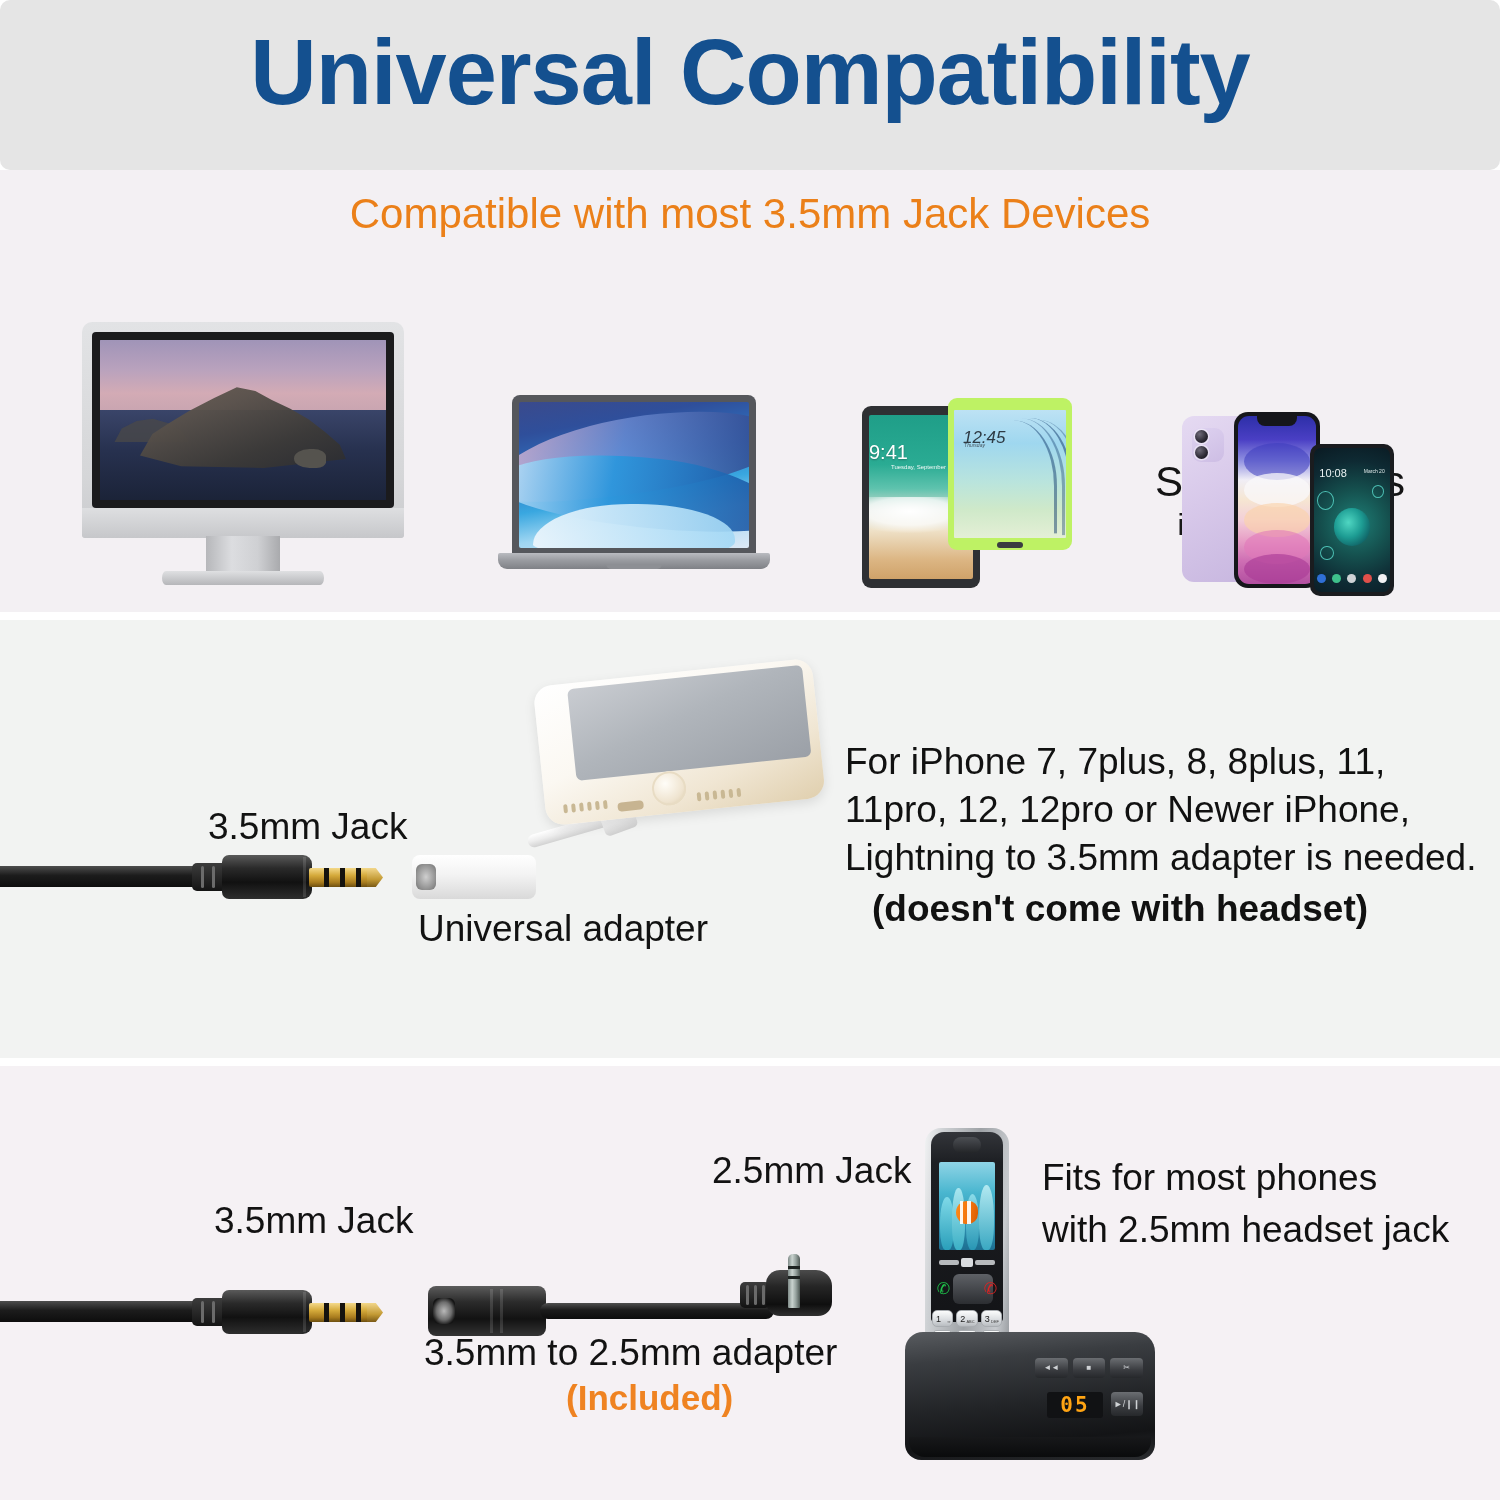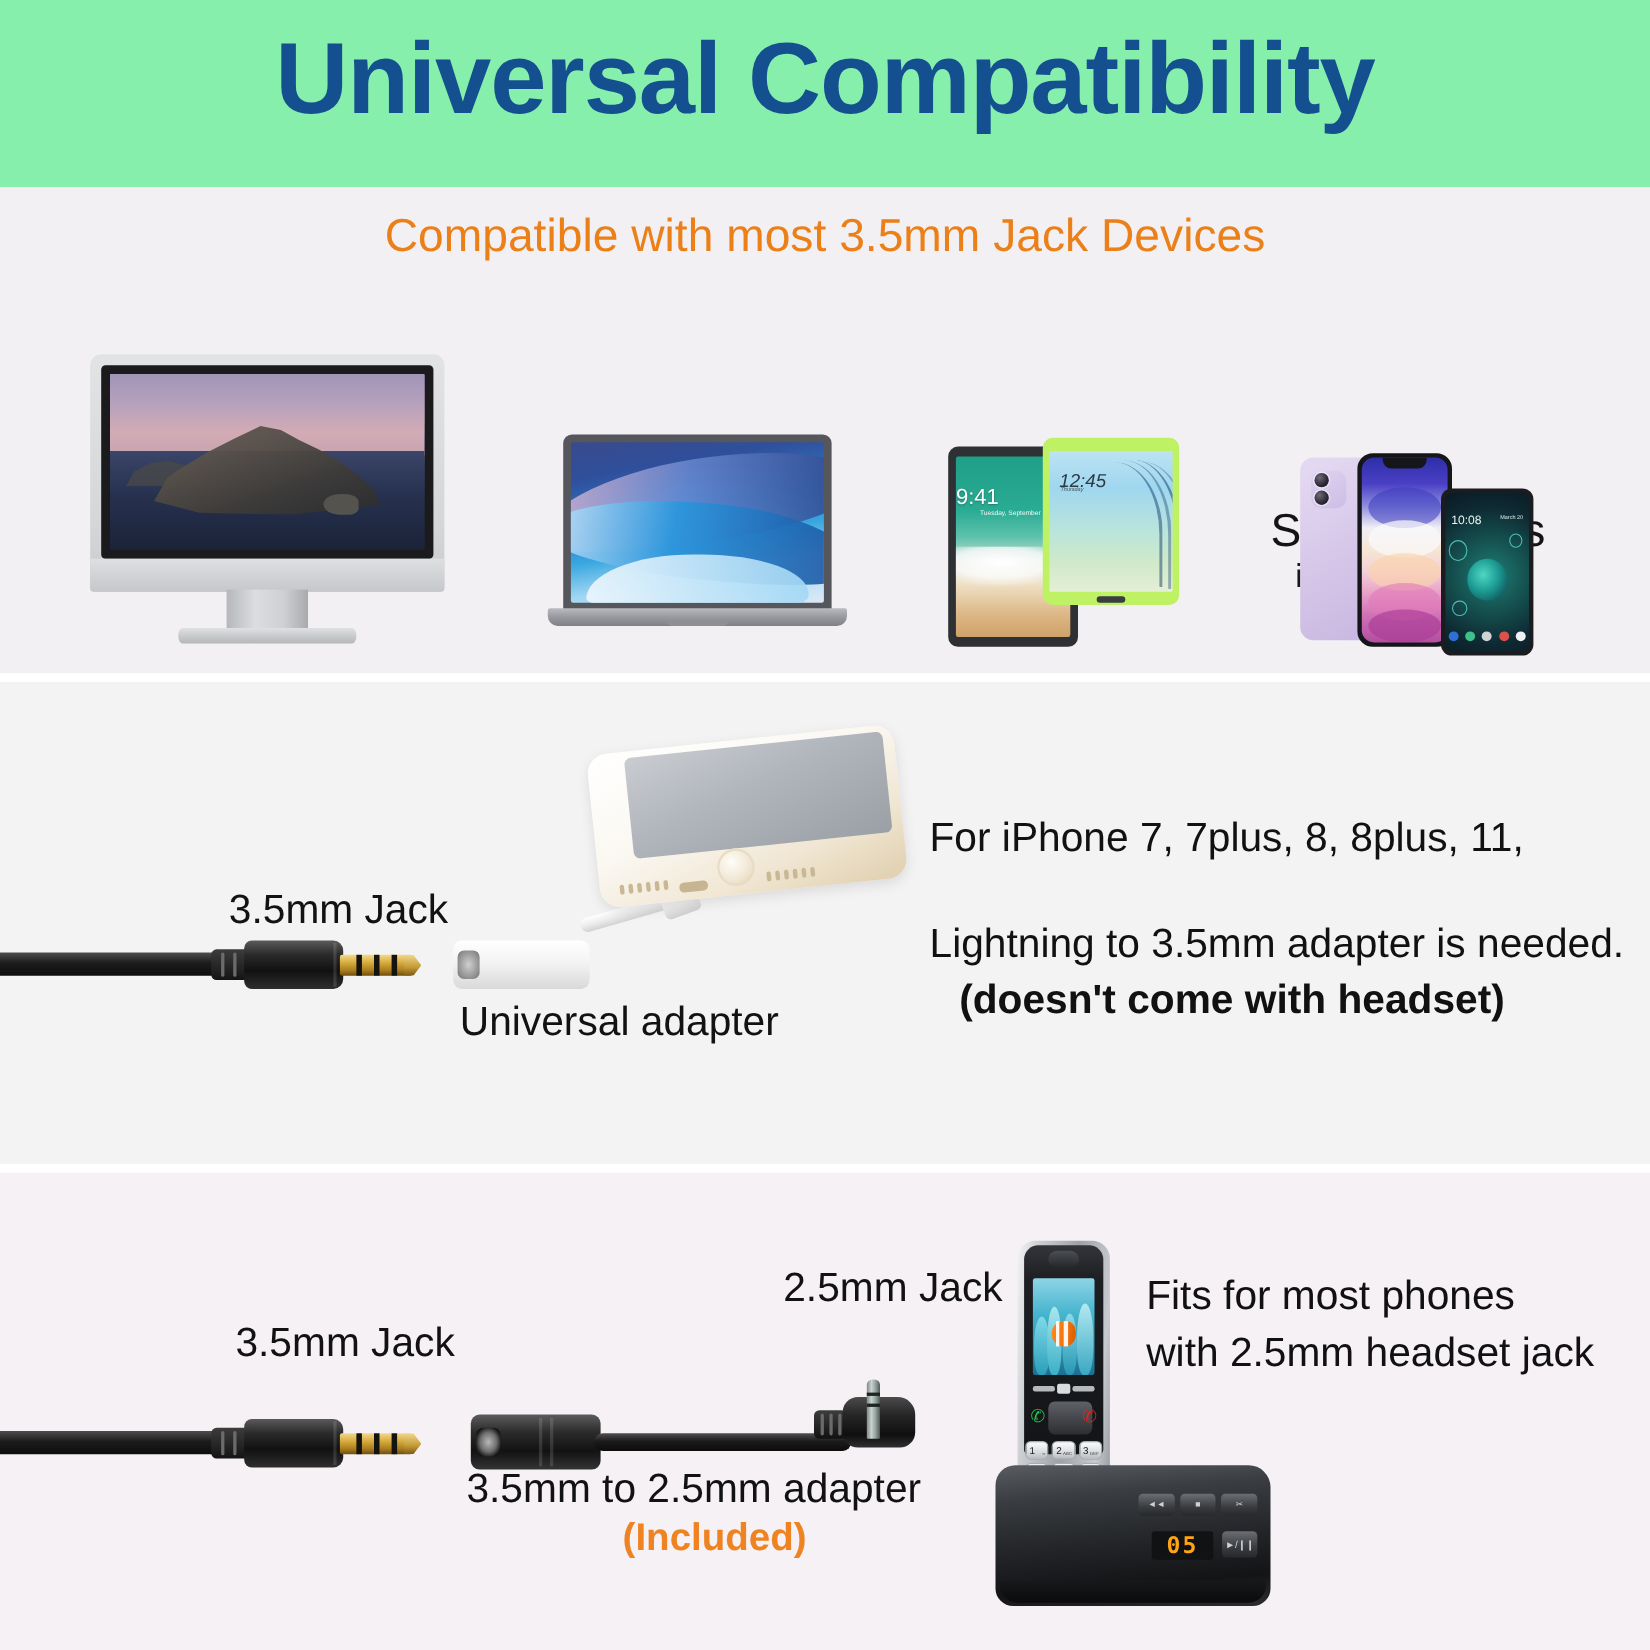--- a/index.html
+++ b/index.html
@@ -7,21 +7,22 @@
   body {
     font-family: "Liberation Sans", sans-serif;
     background: #ffffff;
     overflow: hidden;
     position: relative;
   }
 
   
   .header {
     position: absolute; left: 0; top: 0; width: 1500px; height: 170px;
-    background: #86efac;
+    background: #e5e5e5;
+    border-radius: 10px;
   }
   .title {
     position: absolute; left: 0; top: 24px; width: 1500px;
     text-align: center;
     font-size: 92px; font-weight: bold; letter-spacing: -1px;
     color: #14508f; line-height: 1.05;
     white-space: nowrap;
   }
 
   
@@ -578,20 +579,21 @@
     </div>
   </div>
 </div>
 
 <div class="sec2">
 
   <div class="lbl" style="left:208px; top:186px;">3.5mm Jack</div>
   <div class="lbl" style="left:418px; top:288px;">Universal adapter</div>
 
   <div class="blk-text" style="left:845px; top:118px;">For iPhone 7, 7plus, 8, 8plus, 11,</div>
+  <div class="blk-text" style="left:845px; top:166px;">11pro, 12, 12pro or Newer iPhone,</div>
   <div class="blk-text" style="left:845px; top:214px;">Lightning to 3.5mm adapter is needed.</div>
   <div class="blk-text bold" style="left:872px; top:265px;">(doesn't come with headset)</div>
 
   <div class="cable" style="left:0; top:246px; width:200px; height:21px; border-radius:0 4px 4px 0;"></div>
   <div class="jack35" style="left:192px; top:230px;">
     <div class="j-strain"></div>
     <div class="j-body"></div>
     <div class="j-pin"></div>
     <div class="j-ring" style="left:132px;"></div>
     <div class="j-ring" style="left:148px;"></div>

